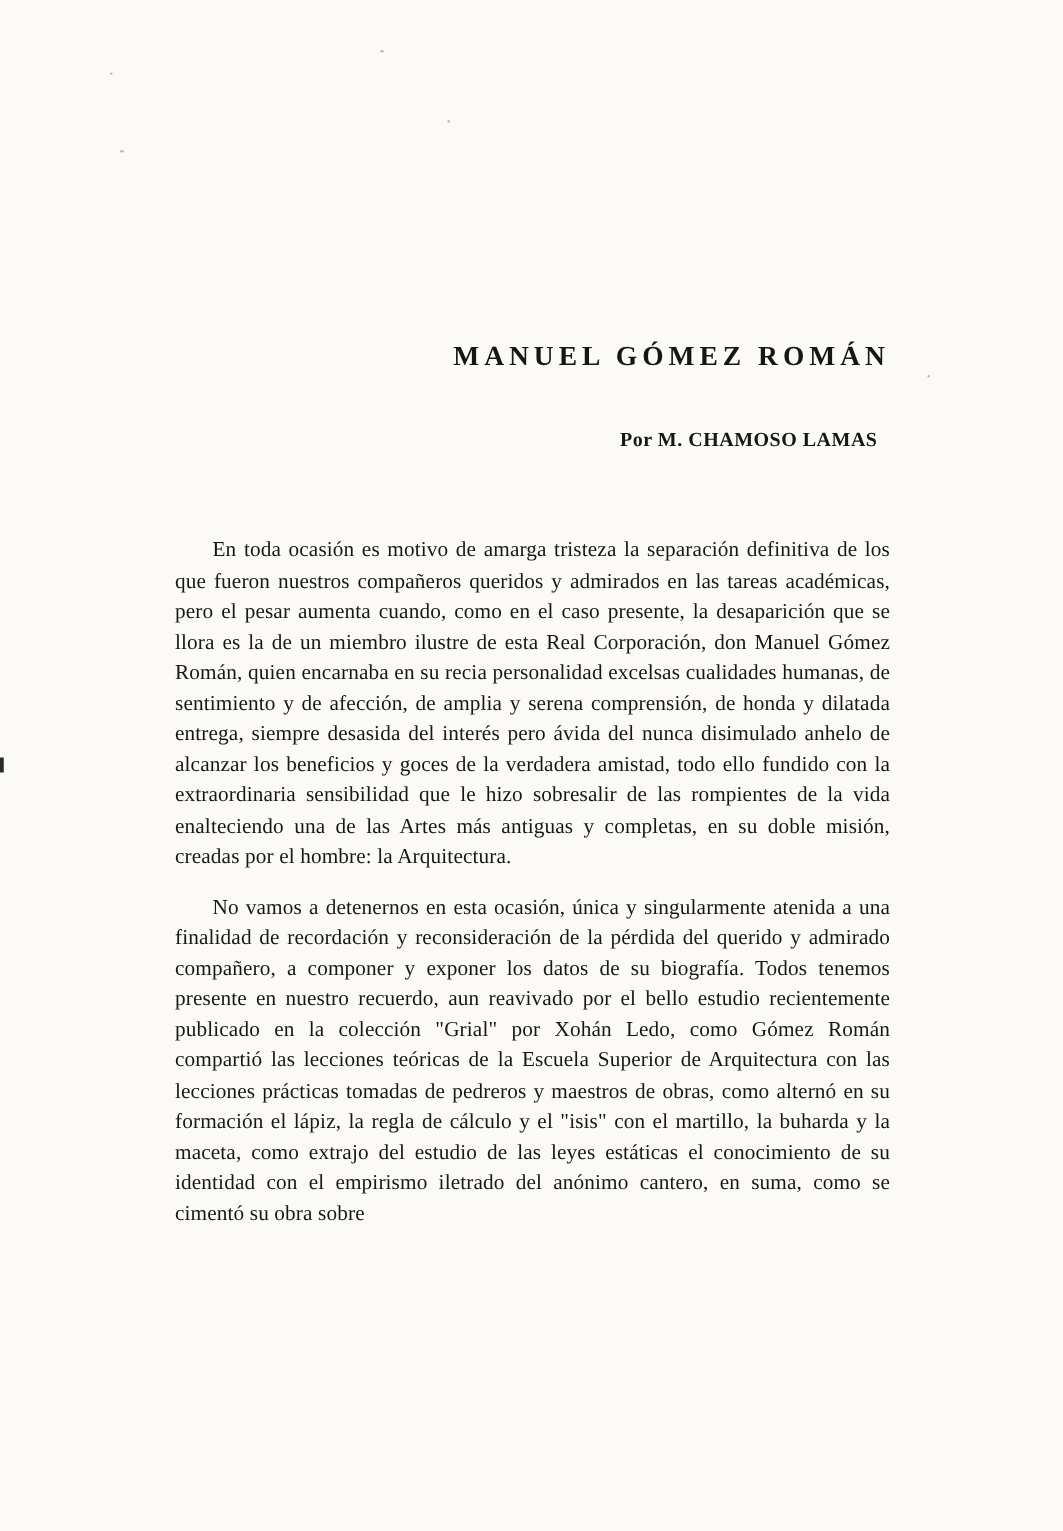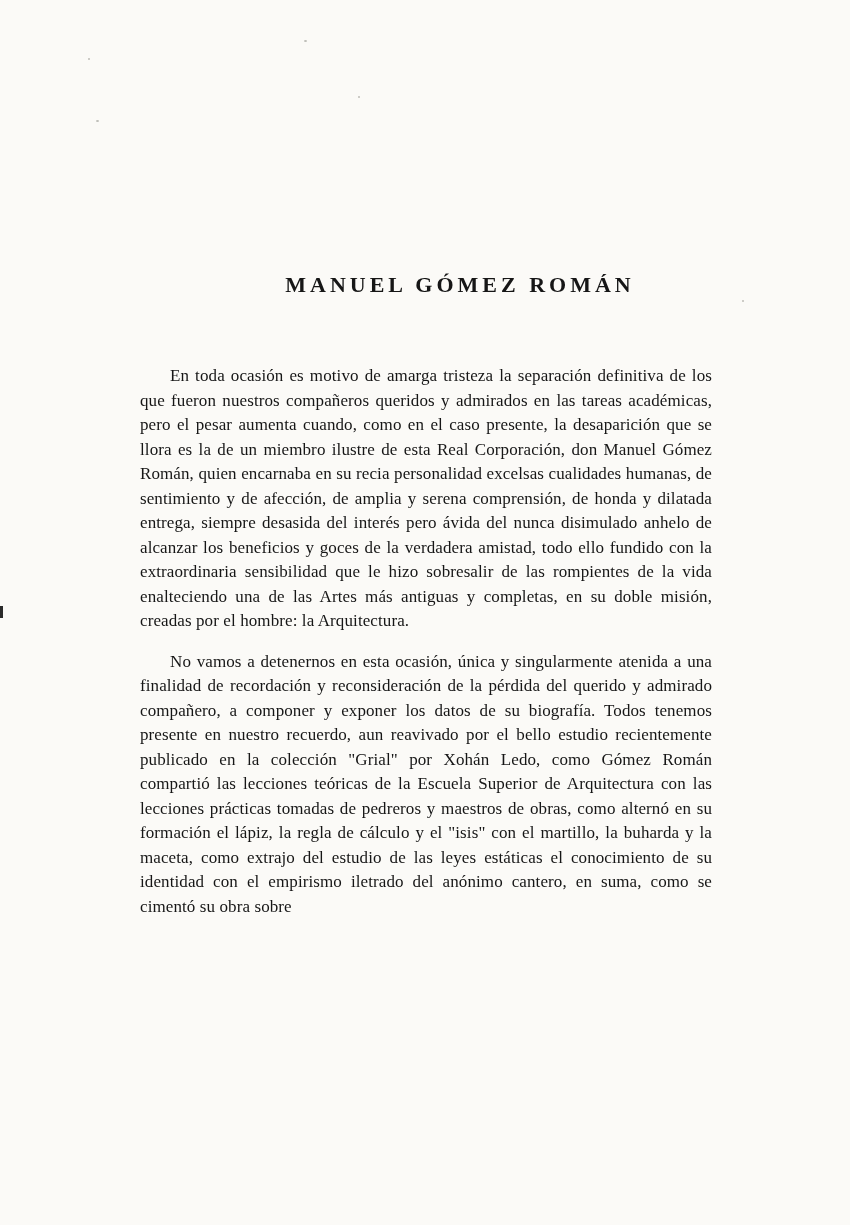--- a/index.html
+++ b/index.html
@@ -25,21 +25,21 @@
       left: 140px;
       top: 0;
       width: 572px;
     }
     .title {
       margin: 0;
       padding: 272px 0 0 68px;
       font-size: 22px;
       font-weight: 700;
       letter-spacing: 4px;
-      text-align: center;
+      text-align: right;
       white-space: nowrap;
     }
     .byline {
       margin-top: 46px;
       padding-right: 10px;
       text-align: right;
       font-size: 16px;
       font-weight: 700;
       letter-spacing: 0.4px;
     }
@@ -87,20 +87,21 @@
   <span class="speck s1"></span>
   <span class="speck s2"></span>
   <span class="speck s3"></span>
   <span class="speck s4"></span>
   <span class="speck s5"></span>
   <span class="artifact edge-mark"></span>
 
   <div class="content">
     <h1 class="title">MANUEL GÓMEZ ROMÁN</h1>
 
+    <div class="byline">Por M. CHAMOSO LAMAS</div>
 
     <div class="body-text">
       <p>En toda ocasión es motivo de amarga tristeza la separación definitiva de los que fueron nuestros compañeros queridos y admirados en las tareas académicas, pero el pesar aumenta cuando, como en el caso presente, la desaparición que se llora es la de un miembro ilustre de esta Real Corporación, don Manuel Gómez Román, quien encarnaba en su recia personalidad excelsas cualidades humanas, de sentimiento y de afección, de amplia y serena comprensión, de honda y dilatada entrega, siempre desasida del interés pero ávida del nunca disimulado anhelo de alcanzar los beneficios y goces de la verdadera amistad, todo ello fundido con la extraordinaria sensibilidad que le hizo sobresalir de las rompientes de la vida enalteciendo una de las Artes más antiguas y completas, en su doble misión, creadas por el hombre: la Arquitectura.</p>
       <p>No vamos a detenernos en esta ocasión, única y singularmente atenida a una finalidad de recordación y reconsideración de la pérdida del querido y admirado compañero, a componer y exponer los datos de su biografía. Todos tenemos presente en nuestro recuerdo, aun reavivado por el bello estudio recientemente publicado en la colección "Grial" por Xohán Ledo, como Gómez Román compartió las lecciones teóricas de la Escuela Superior de Arquitectura con las lecciones prácticas tomadas de pedreros y maestros de obras, como alternó en su formación el lápiz, la regla de cálculo y el "isis" con el martillo, la buharda y la maceta, como extrajo del estudio de las leyes estáticas el conocimiento de su identidad con el empirismo iletrado del anónimo cantero, en suma, como se cimentó su obra sobre</p>
     </div>
   </div>
 
 </div>
 
 </body></html>

